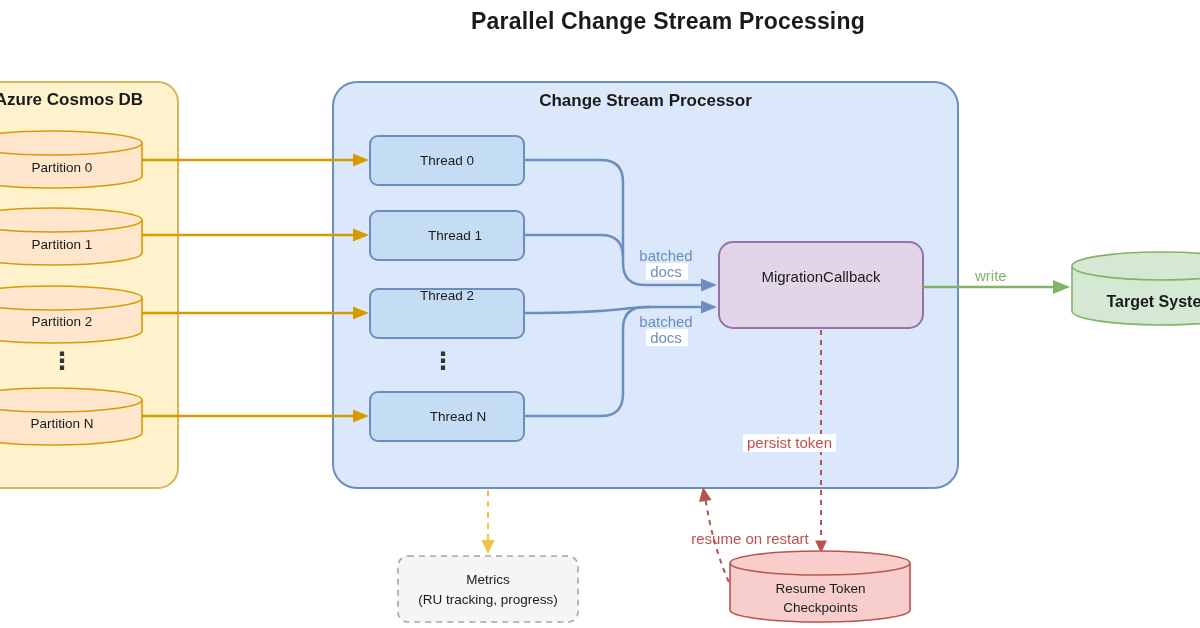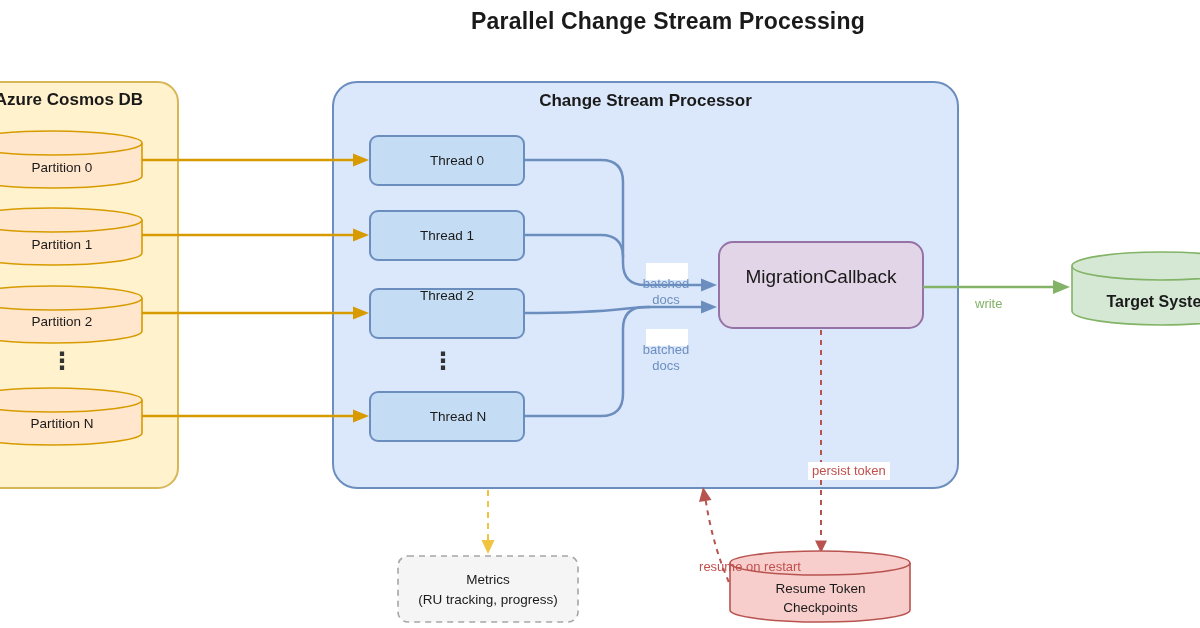--- a/index.html
+++ b/index.html
@@ -21,24 +21,24 @@
     width:1200px;height:628px;overflow:hidden;background:var(--background);
     font-family:"Liberation Sans","DejaVu Sans",sans-serif;color:var(--text);
   }
   .canvas{position:relative;width:1200px;height:628px;}
   svg.layer{position:absolute;left:0;top:0;}
   .txt{position:absolute;text-align:center;white-space:nowrap;}
   .title{font-size:23px;font-weight:700;letter-spacing:.2px;}
   .container-title{font-size:17px;font-weight:700;}
   .node-label{font-size:13.5px;line-height:18px;}
   .node-title-bold{font-size:16px;font-weight:700;line-height:20px;}
-  .node-subtitle{font-size:19px;line-height:20px;}
+  .node-subtitle{font-size:15px;line-height:20px;}
   .two-line{line-height:20px;}
   .v-ellipsis{font-size:24px;font-weight:700;color:#333;line-height:30px;}
-  .edge-label{font-size:13px;line-height:16px;margin-top:28px;}
+  .edge-label{font-size:15px;line-height:16px;}
   .lbl-blue{color:var(--label-blue);white-space:normal;}
   .lbl-green{color:var(--label-green);background:var(--background);padding:0 3px;}
   .lbl-red{color:var(--label-red);}
   .lbl-red-bg{color:var(--label-red);background:var(--background);padding:1px 4px;}
   
   .cosmos-box{fill:var(--cosmos-fill);stroke:var(--cosmos-stroke);stroke-width:2;}
   .cyl-partition{fill:var(--partition-fill);stroke:var(--partition-stroke);stroke-width:1.6;}
   .processor-box{fill:var(--processor-fill);stroke:var(--processor-stroke);stroke-width:2;}
   .thread-box{fill:var(--thread-fill);stroke:var(--thread-stroke);stroke-width:2;}
   .batch-box{fill:var(--batch-fill);stroke:var(--batch-stroke);stroke-width:2;}
@@ -161,38 +161,38 @@
   <div class="txt container-title" style="left:-40px;top:90px;width:218px;">Azure Cosmos DB</div>
 
   <div class="txt container-title" style="left:333px;top:91px;width:625px;">Change Stream Processor</div>
 
   <div class="txt node-label" style="left:-28px;top:159px;width:180px;">Partition 0</div>
   <div class="txt node-label" style="left:-28px;top:236px;width:180px;">Partition 1</div>
   <div class="txt node-label" style="left:-28px;top:313px;width:180px;">Partition 2</div>
   <div class="txt v-ellipsis" style="left:-28px;top:346px;width:180px;">⋮</div>
   <div class="txt node-label" style="left:-28px;top:415px;width:180px;">Partition N</div>
 
-  <div class="txt node-label" style="left:380px;top:152px;width:154px;">Thread 0</div>
-  <div class="txt node-label" style="left:370px;top:227px;width:154px;">Thread 1</div>
+  <div class="txt node-label" style="left:370px;top:152px;width:154px;">Thread 0</div>
+  <div class="txt node-label" style="left:378px;top:227px;width:154px;">Thread 1</div>
   <div class="txt node-label" style="left:370px;top:287px;width:154px;">Thread 2</div>
   <div class="txt v-ellipsis" style="left:370px;top:346px;width:146px;">⋮</div>
   <div class="txt node-label" style="left:370px;top:408px;width:154px;padding-left:11px;">Thread N</div>
 
   <div class="txt" style="left:719px;top:267px;width:204px;">
     <div class="node-subtitle">MigrationCallback</div>
   </div>
 
   <div class="txt node-title-bold" style="left:1072px;top:292px;width:178px;">Target System</div>
 
   <div class="txt edge-label lbl-blue" style="left:636px;top:248px;width:60px;">batched docs</div>
   <div class="txt edge-label lbl-blue" style="left:636px;top:314px;width:60px;">batched docs</div>
 
   <div class="txt edge-label lbl-green" style="left:972px;top:268px;">write</div>
 
-  <div class="txt edge-label lbl-red-bg" style="left:808px;top:434px;">persist token</div>
+  <div class="txt edge-label lbl-red-bg" style="left:743px;top:434px;">persist token</div>
 
   <div class="txt edge-label lbl-red" style="left:680px;top:531px;width:140px;">resume on restart</div>
 
   <div class="txt" style="left:730px;top:579px;width:181px;font-size:13.5px;line-height:19px;">
     <div>Resume Token</div>
     <div>Checkpoints</div>
   </div>
 
   <div class="txt two-line" style="left:398px;top:570px;width:180px;font-size:13.5px;">
     <div>Metrics</div>

